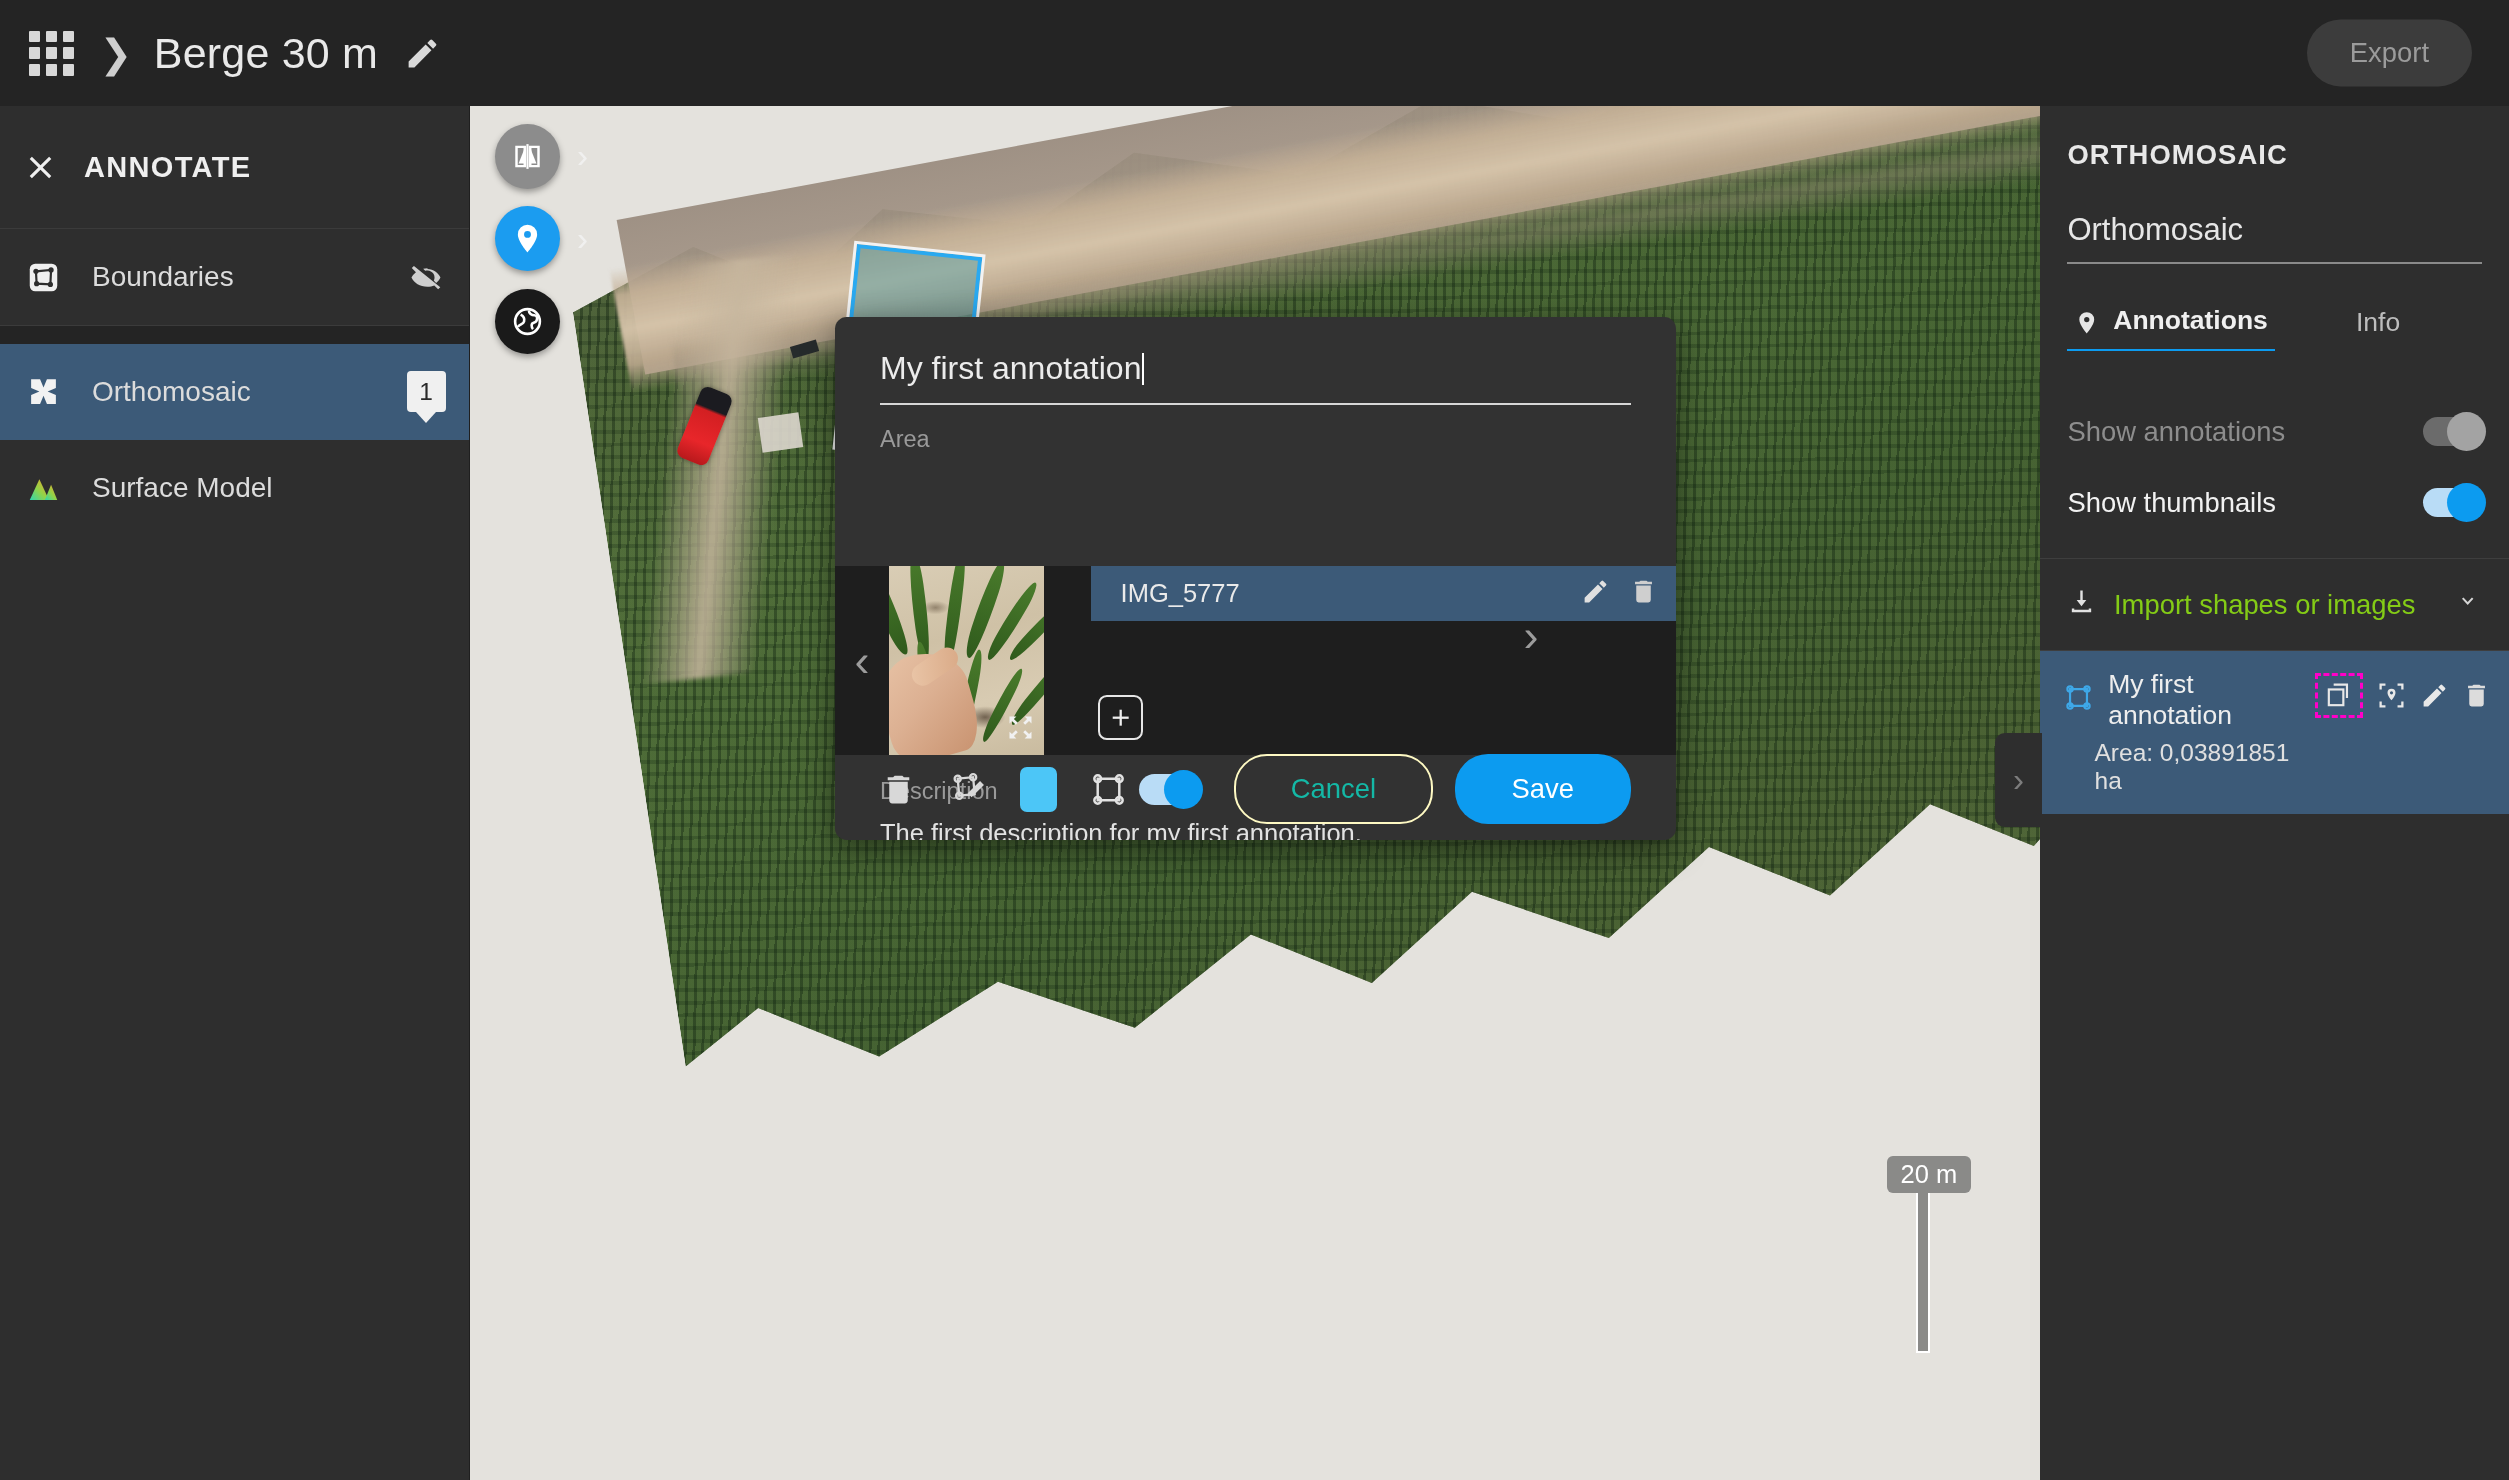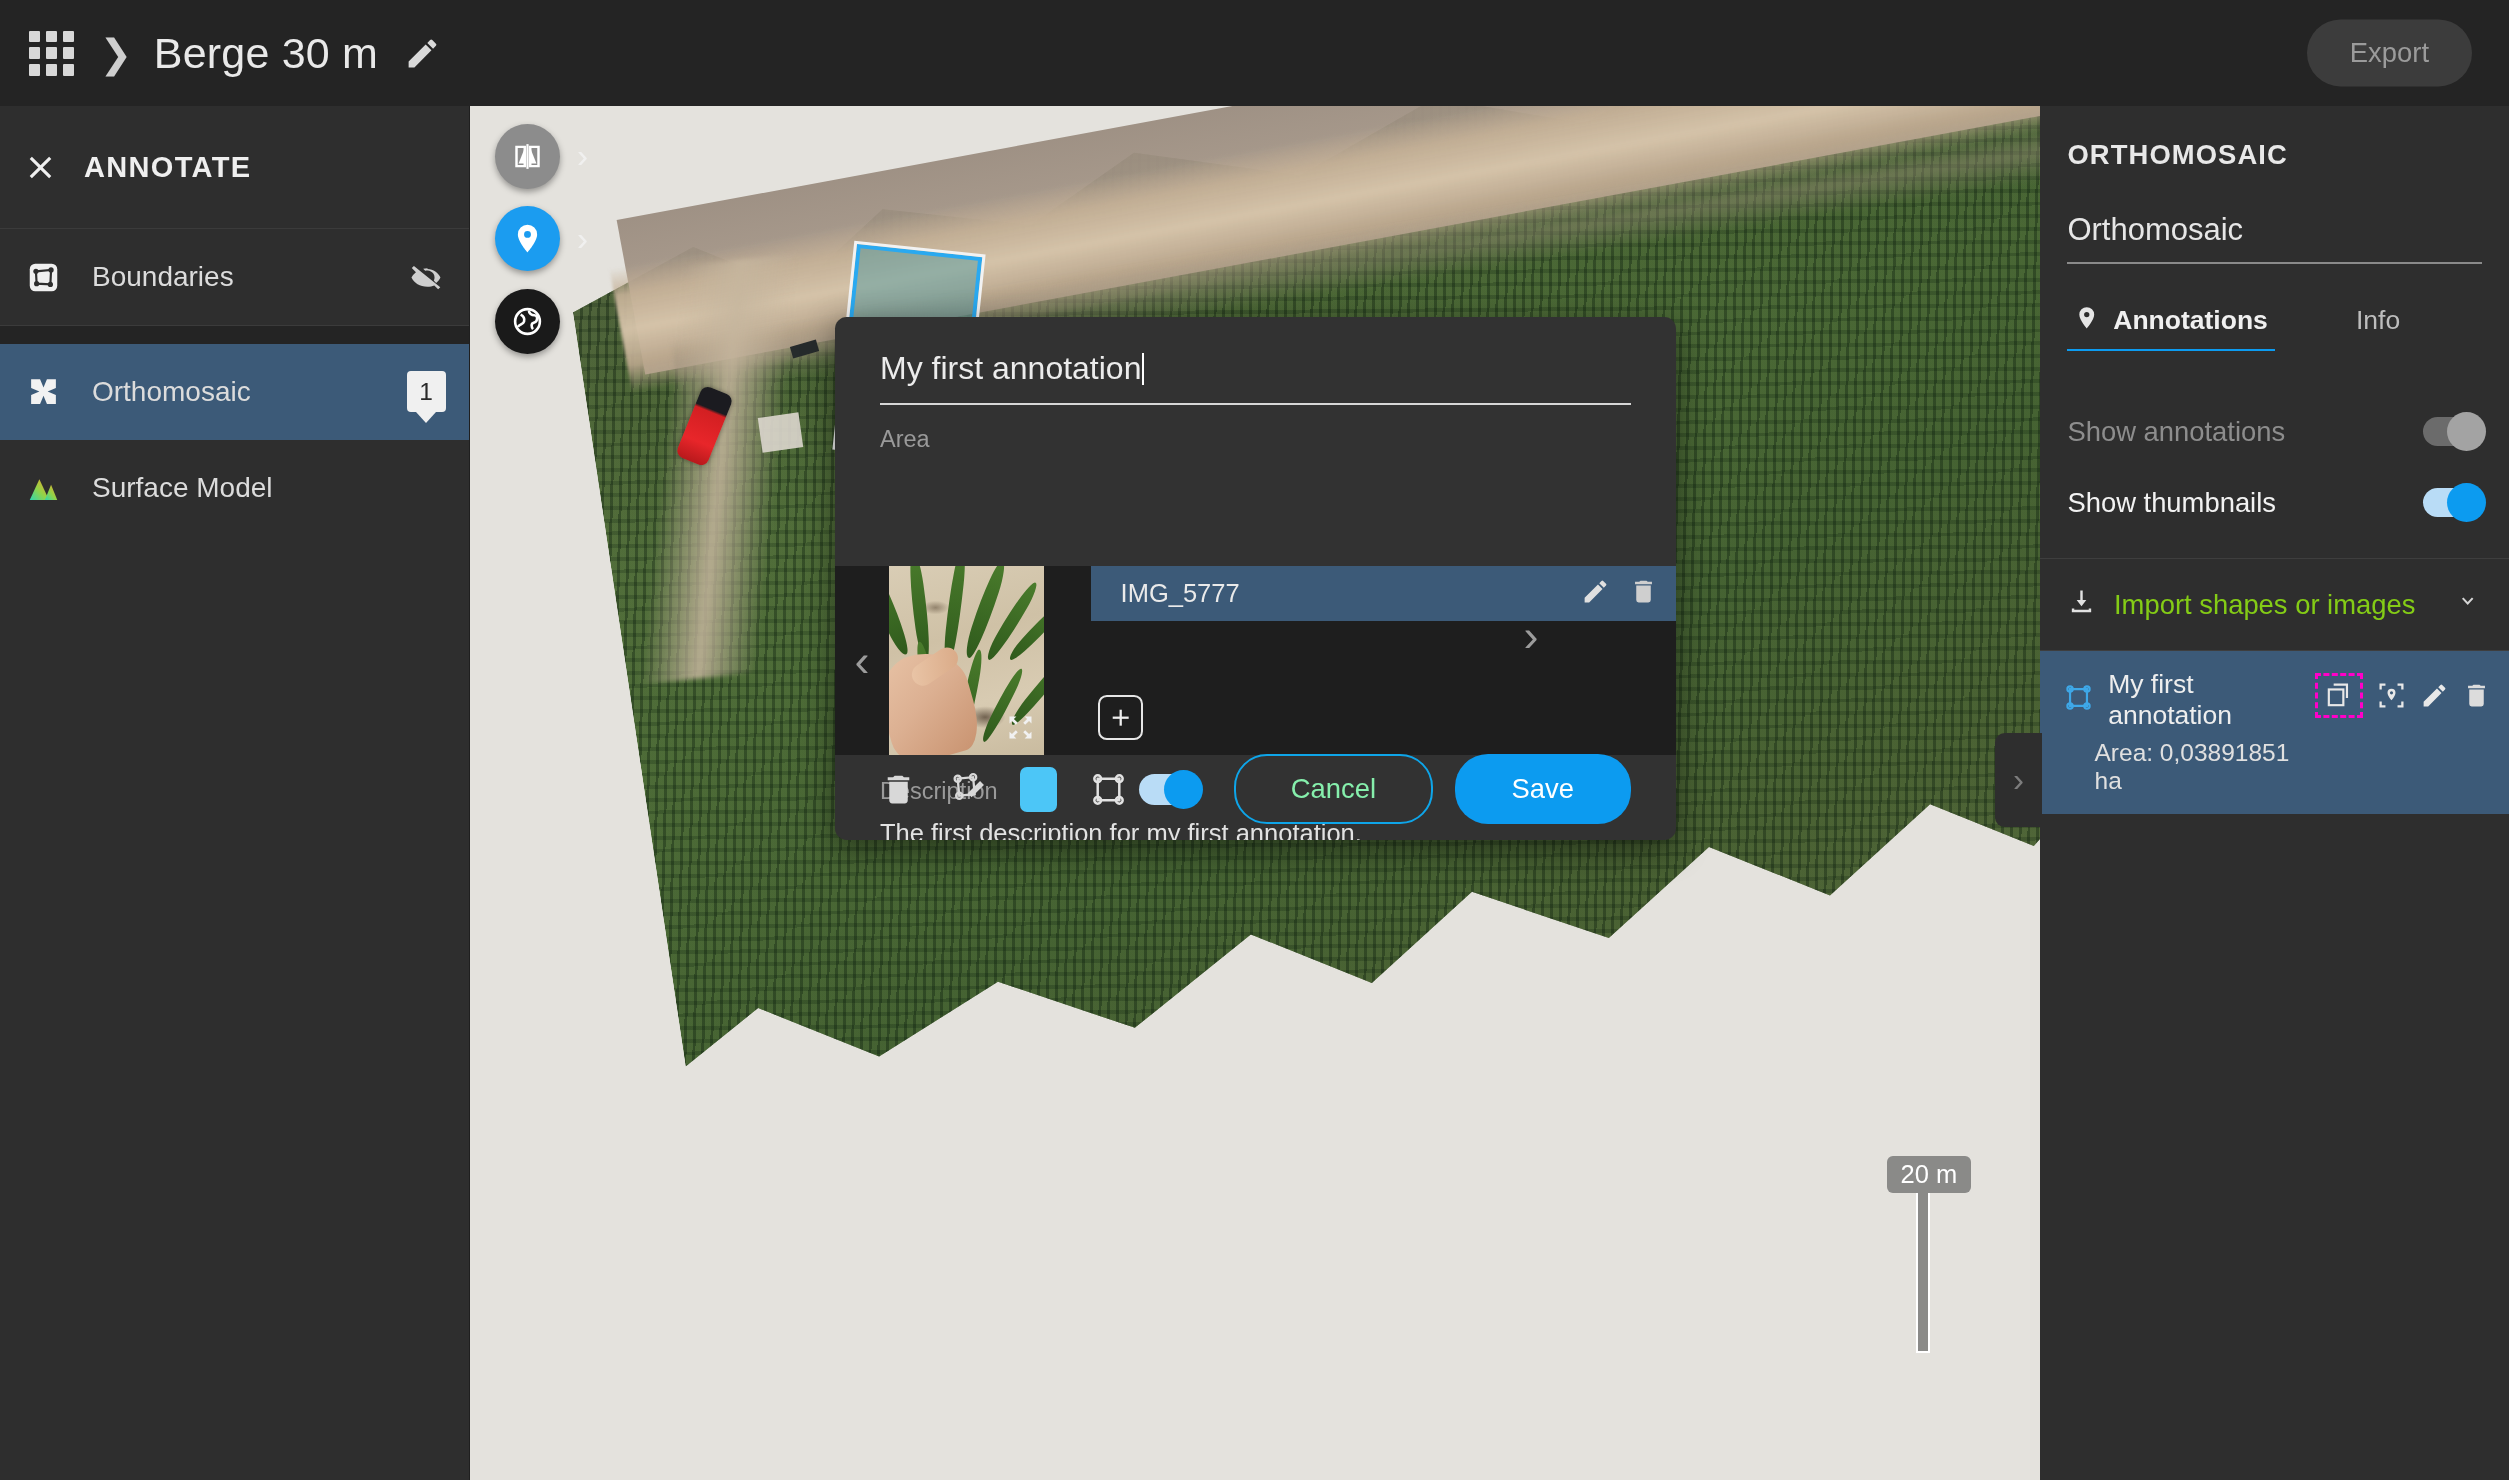--- a/index.html
+++ b/index.html
@@ -337,22 +337,22 @@
     width: 61px; height: 31px; border-radius: 15.7px;
     background: #b9dcf6; position: relative; cursor: pointer;
   }
   .toggle .knob {
     position: absolute; right: -2.9px; top: -3.9px;
     width: 39px; height: 39px; border-radius: 50%;
     background: #0c9bf0;
   }
   .btn-cancel {
     margin-left: auto;
-    border: 2px solid #0ea5e9; background: transparent;
-    color: #86efac; font-size: 27.4px;
+    border: 2px solid #fef9c3; background: transparent;
+    color: #14b8a6; font-size: 27.4px;
     border-radius: 33px; padding: 16.7px 55px; cursor: pointer;
     font-family: "Liberation Sans", sans-serif;
   }
   .btn-save {
     margin-left: 21.6px;
     border: none; background: #0c9bf0;
     color: #fff; font-size: 27.4px; font-weight: 500;
     border-radius: 33px; padding: 18.6px 57px; cursor: pointer;
     font-family: "Liberation Sans", sans-serif;
   }
@@ -370,21 +370,21 @@
     padding: 33px 0 0 27.4px;
   }
   .rp-subtitle {
     color: #e6e6e6; font-size: 31px; font-weight: 400;
     margin: 41px 27.4px 0 27.4px;
     padding-bottom: 13.7px;
     border-bottom: 2px solid #8a8a8a;
   }
   .rp-tabs { display: flex; margin: 41px 27.4px 0 27.4px; }
   .rp-tab {
-    flex: 1; display: flex; align-items: flex-start; justify-content: center;
+    flex: 1; display: flex; align-items: flex-end; justify-content: center;
     padding-bottom: 13.7px; cursor: pointer;
     color: #bdbdbd; font-size: 26.5px;
   }
   .rp-tab.active {
     color: #f0f0f0; font-weight: bold;
     border-bottom: 2.9px solid #0c9bf0;
   }
   .rp-tab .pin { margin-right: 13.7px; display:flex; }
   .rp-toggles { margin-top: 45px; padding: 0 27.4px; }
   .rp-togrow {

